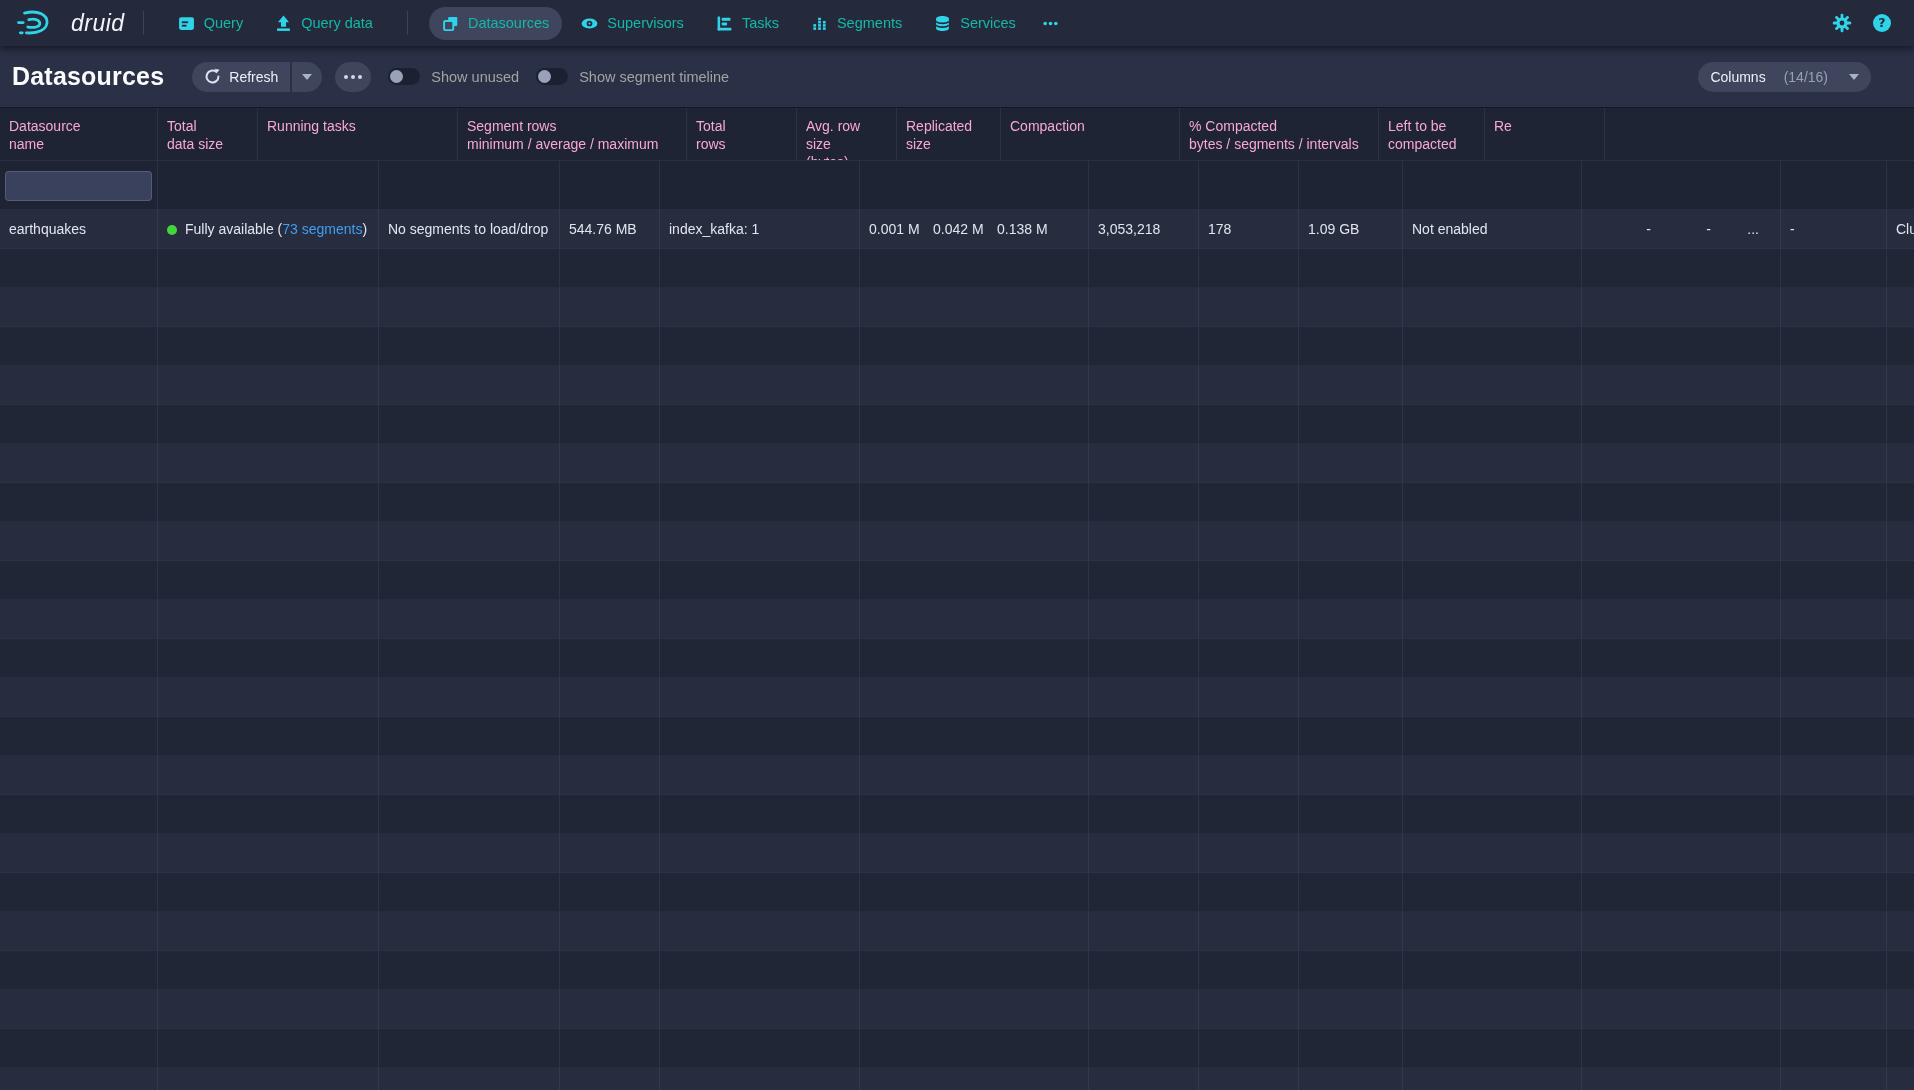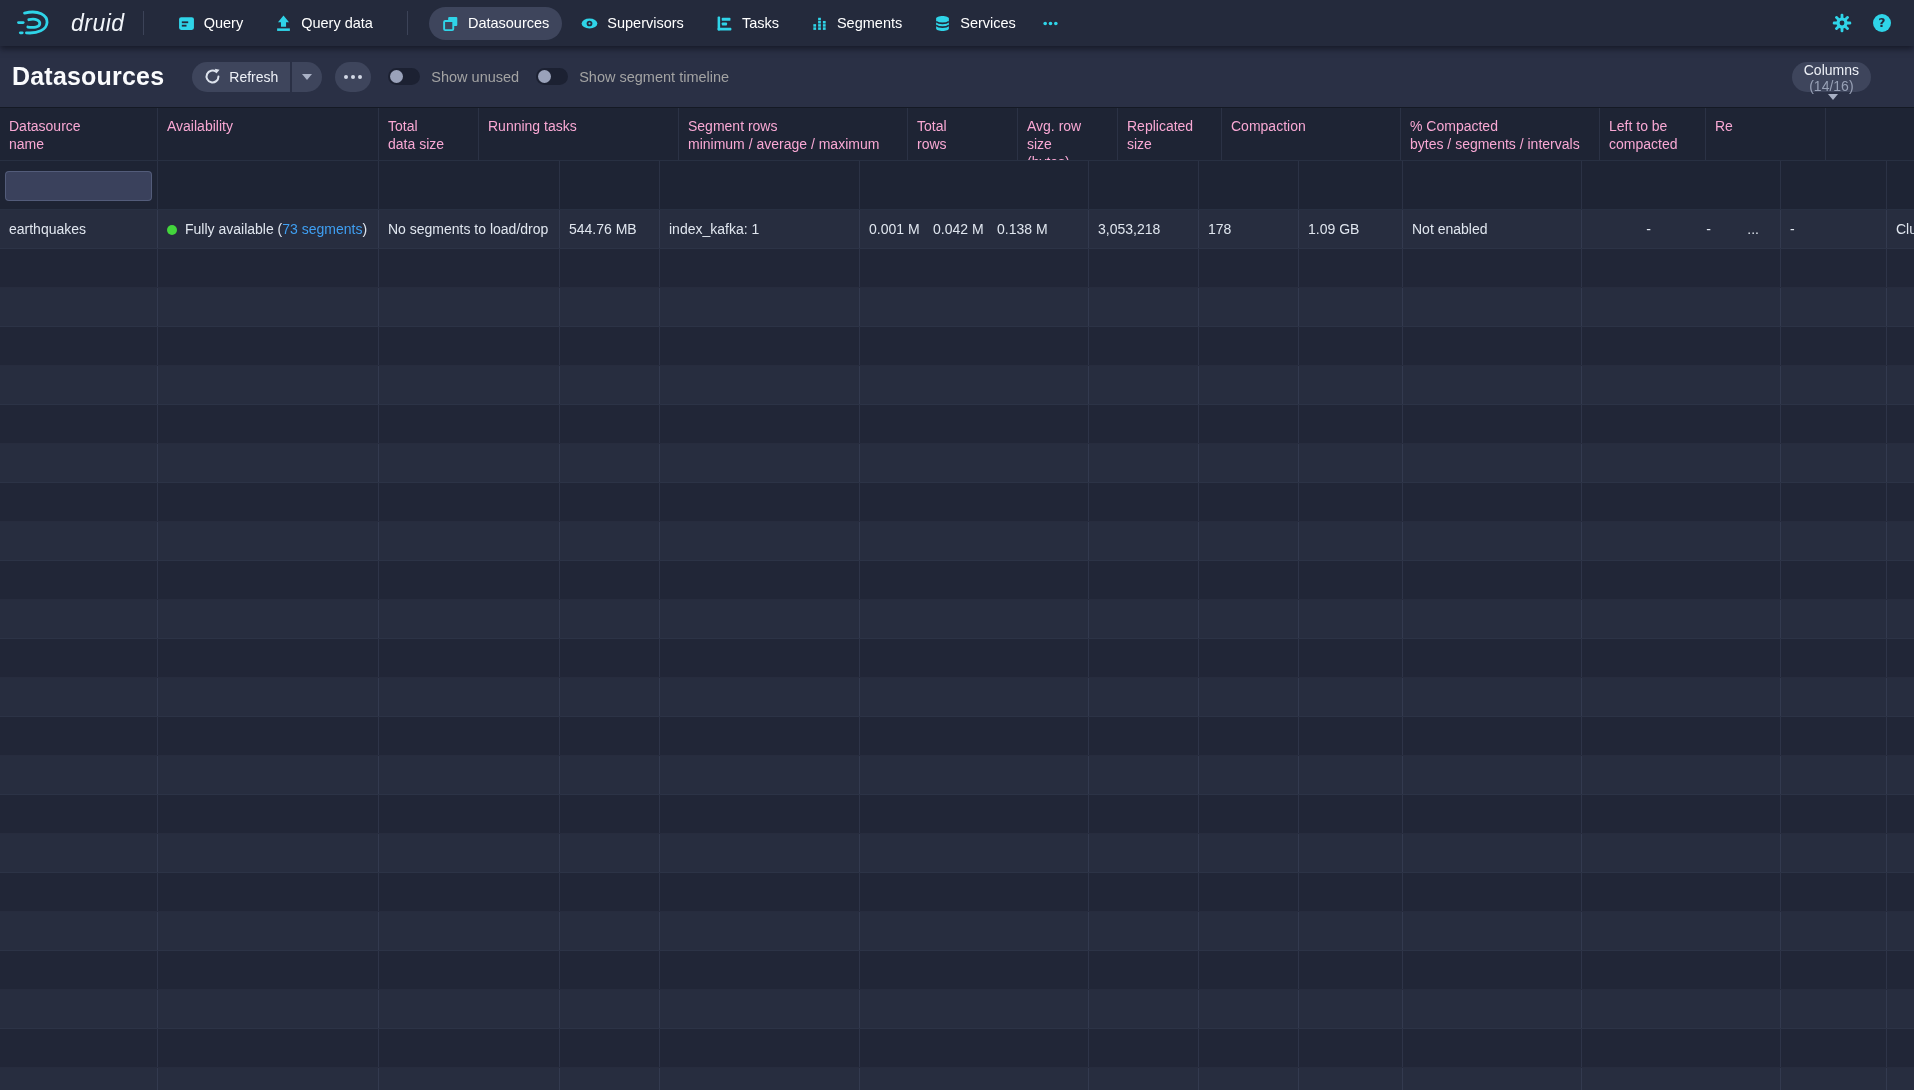--- a/index.html
+++ b/index.html
@@ -13,21 +13,21 @@
   .nav {
     position:relative; z-index:5;
     height:46px; background:#242a3c; display:flex; align-items:center;
     padding:0 16px; box-shadow:0 3px 6px rgba(8,10,18,.55);
   }
   .brand { display:flex; align-items:center; gap:21px; }
   .brand-word { font-size:23px; font-style:italic; font-weight:400; color:#f2f5fa; letter-spacing:.5px; }
   .nav-divider { width:1px; height:24px; background:#3c4358; margin:0 18px; }
   .nav-item {
     display:flex; align-items:center; gap:9px; padding:8px 13px; margin:0 3px;
-    border-radius:17px; cursor:pointer; font-size:14.5px; color:#ffffff; white-space:nowrap;
+    border-radius:17px; cursor:pointer; font-size:14.5px; color:#14b8a6; white-space:nowrap;
   }
   .nav-item.active { background:#3e455c; }
   .nav-more { padding:8px 10px; cursor:pointer; display:flex; align-items:center; }
   .nav-spacer { flex:1; }
   .nav-right { display:flex; align-items:center; gap:20px; padding-right:6px; }
   .icon16 { width:17px; height:17px; display:block; }
 
   
   .toolbar {
     height:61px; background:#2a3045; display:flex; align-items:center; padding:0 12px;
@@ -46,21 +46,21 @@
     border-top:6px solid #a9b1c5;
   }
   .more-btn { margin-left:13px; padding:0 9px; }
   .dots { display:inline-flex; gap:3px; }
   .dots i { width:4px; height:4px; border-radius:50%; background:#d3d9e5; }
   .switch-wrap { display:flex; align-items:center; gap:11px; margin-left:17px; cursor:pointer; }
   .switch { position:relative; width:32px; height:17px; border-radius:9px; background:#1c2132; flex:none; }
   .switch .knob { position:absolute; left:2px; top:2px; width:13px; height:13px; border-radius:50%; background:#9aa2ba; }
   .switch-label { font-size:14.5px; color:#a3a3a3; white-space:nowrap; }
   .toolbar-spacer { flex:1; }
-  .columns-btn { margin-right:31px; gap:0;flex-direction:column; }
+  .columns-btn { margin-right:31px; gap:18px; }
   .columns-count { color:#98a1b6; }
 
   
   .table-clip { width:1914px; height:983px; overflow:hidden; background:#212637; }
   .table { width:2007px; }
   .tr { display:flex; }
   .th, .td, .ftd {
     flex:none; border-right:1px solid rgba(140,160,200,.12);
     overflow:hidden; white-space:nowrap;
   }
@@ -260,21 +260,20 @@
   </button>
 </div>
 
 <div class="table-clip">
   <div class="table">
 
     <div class="thead">
       <div class="tr">
         <div class="th c0">Datasource
 name</div>
-        <div class="th c1">Availability</div>
         <div class="th c3">Total
 data size</div>
         <div class="th c4">Running tasks</div>
         <div class="th c5">Segment rows
 minimum / average / maximum</div>
         <div class="th c6">Total
 rows</div>
         <div class="th c7">Avg. row size
 (bytes)</div>
         <div class="th c8">Replicated

